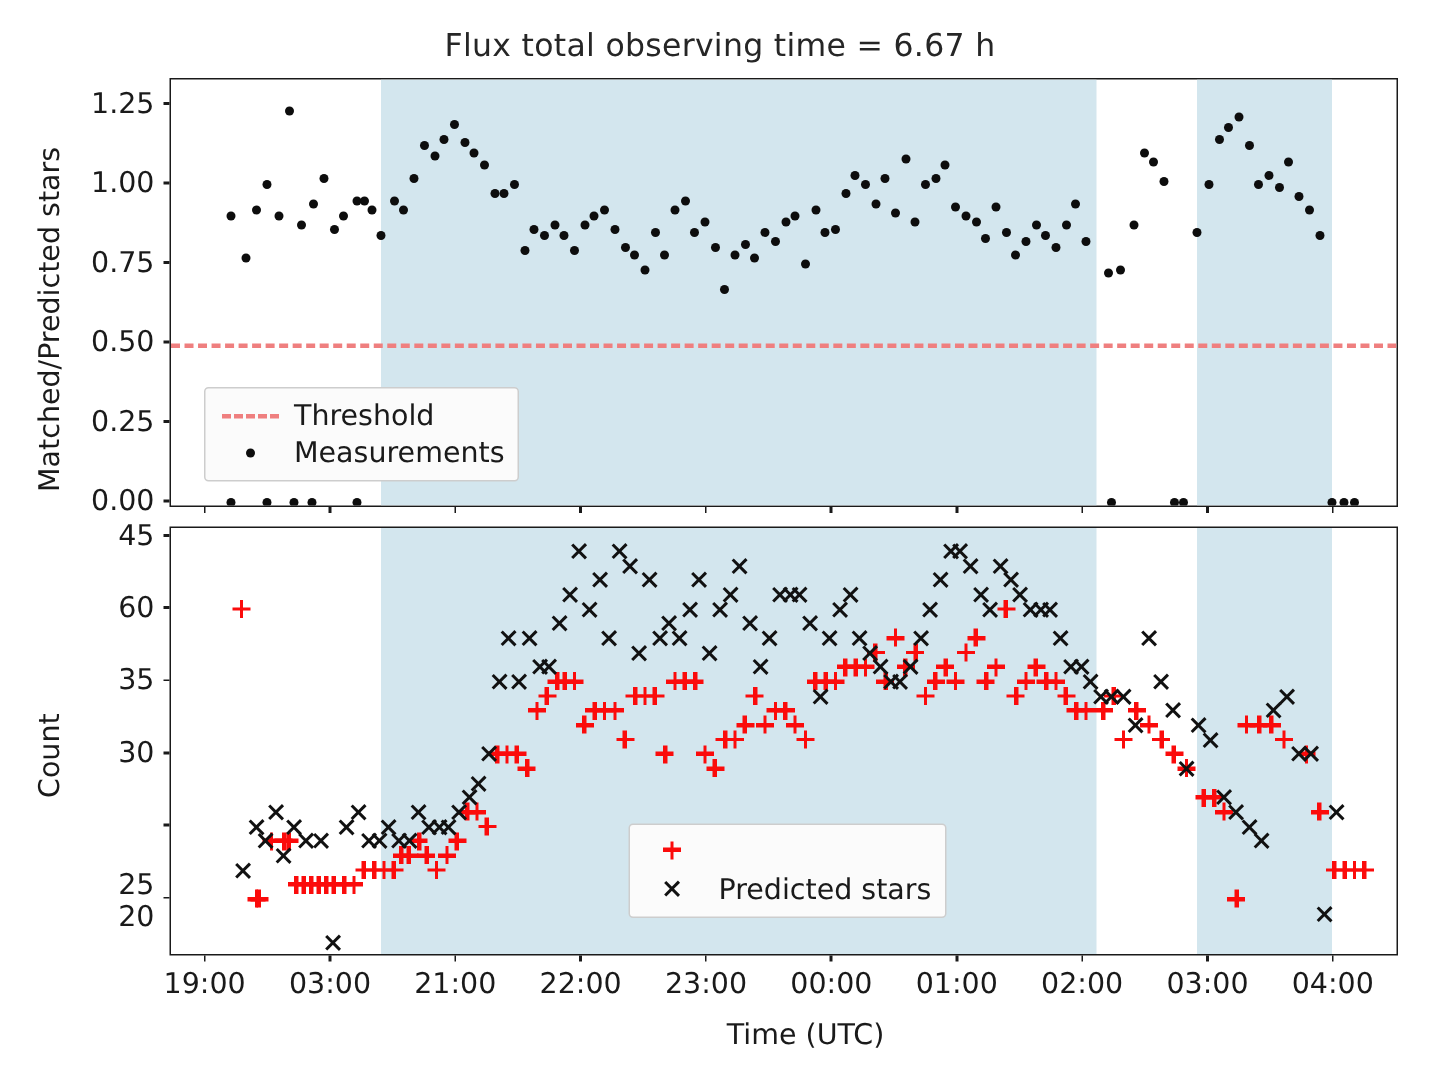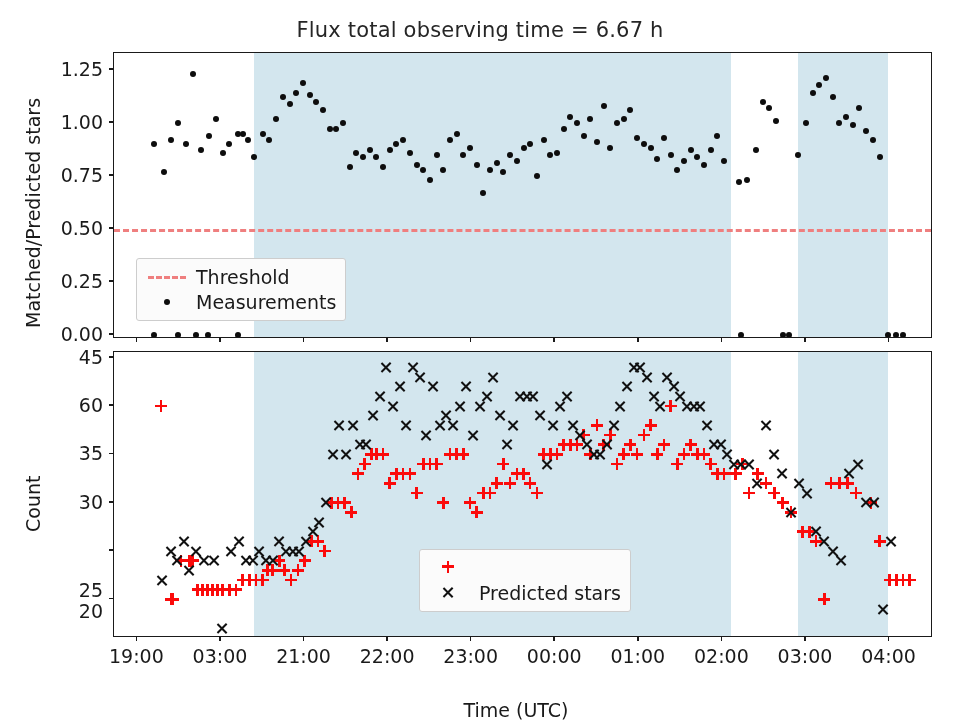--- a/index.html
+++ b/index.html
@@ -483,21 +483,21 @@
       <div class="tick-x" style="left: 804.171px; top: 338px;"></div>
       <div class="tick-x" style="left: 804.171px; top: 637px;"></div>
       <div class="xlabel-txt" style="left: 804.971px; top: 645px;">03:00</div>
       <div class="tick-x" style="left: 887.743px; top: 338px;"></div>
       <div class="tick-x" style="left: 887.743px; top: 637px;"></div>
       <div class="xlabel-txt" style="left: 888.543px; top: 645px;">04:00</div>
     </div>
 
   <div class="axis-name vert" id="ylabel-top" style="left: 22px; top: 328px;">Matched/Predicted stars</div>
   <div class="axis-name vert" id="ylabel-bottom" style="left: 22px; top: 532px;">Count</div>
-  <div class="axis-name" id="xlabel-main" style="left: 516px; top: 679px; transform: translateX(-50%); margin-top: 20px;">Time (UTC)</div>
+  <div class="axis-name" id="xlabel-main" style="left: 537px; top: 679px; transform: translateX(-50%);">Time (UTC)</div>
 
   <div class="legend" id="legend-top">
     <div class="legend-row">
       <span class="legend-key">
           <i class="key-dashed"></i>
         </span>
       <span class="legend-txt">Threshold</span>
     </div>
     <div class="legend-row">
       <span class="legend-key">

